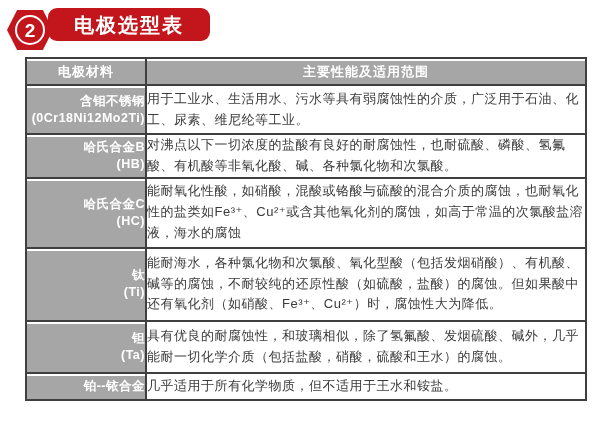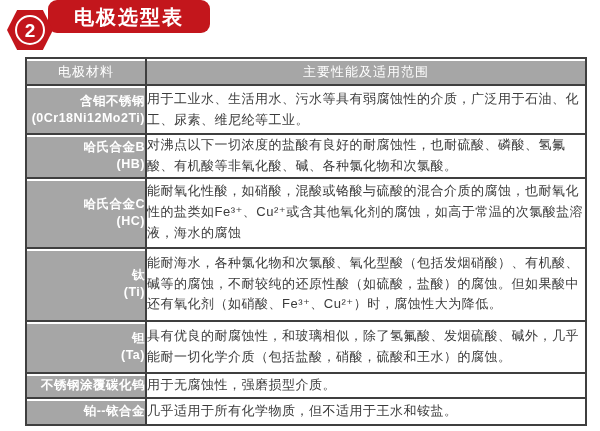--- a/index.html
+++ b/index.html
@@ -43,21 +43,21 @@
     justify-content: center;
   }
   .hex-num {
     color: #ffffff;
     font-size: 19px;
     font-weight: bold;
     line-height: 1;
   }
   .title-pill {
     position: absolute;
-    left: 48px; top: 0;
+    left: 48px; top: 8px;
     width: 162px; height: 33px;
     background: #c3161c;
     border-radius: 9px;
     z-index: 2;
     display: flex;
     align-items: center;
     justify-content: center;
   }
   .title-text {
     color: #ffffff;
@@ -77,21 +77,21 @@
   table.sel col.c1 { width: 120px; }
   table.sel col.c2 { width: 440px; }
   table.sel th, table.sel td {
     border: 2px solid #3f3f3f;
     padding: 0;
   }
   table.sel tr.head-row th {
     background: #a6a6a6;
     color: #ffffff;
     font-size: 13px;
-    font-weight: normal;
+    font-weight: bold;
     height: 25px;
     text-align: center;
     box-shadow: inset 0 2px 0 #ffffff;
     letter-spacing: 1px;
   }
   td.mat-cell {
     background: #a6a6a6;
     color: #ffffff;
     font-weight: bold;
     font-size: 12.5px;
@@ -181,27 +181,20 @@
       </tr>
 
       <tr class="row-4">
         <td class="mat-cell">
           <div>钽</div>
           <div>(Ta)</div>
         </td>
         <td class="desc-cell">具有优良的耐腐蚀性，和玻璃相似，除了氢氟酸、发烟硫酸、碱外，几乎能耐一切化学介质（包括盐酸，硝酸，硫酸和王水）的腐蚀。</td>
       </tr>
 
-      <tr class="row-5">
-        <td class="mat-cell">
-          <div>不锈钢涂覆碳化钨</div>
-          <div></div>
-        </td>
-        <td class="desc-cell">用于无腐蚀性，强磨损型介质。</td>
-      </tr>
 
       <tr class="row-6">
         <td class="mat-cell">
           <div>铂--铱合金</div>
           <div></div>
         </td>
         <td class="desc-cell">几乎适用于所有化学物质，但不适用于王水和铵盐。</td>
       </tr>
     </tbody>
   </table>

